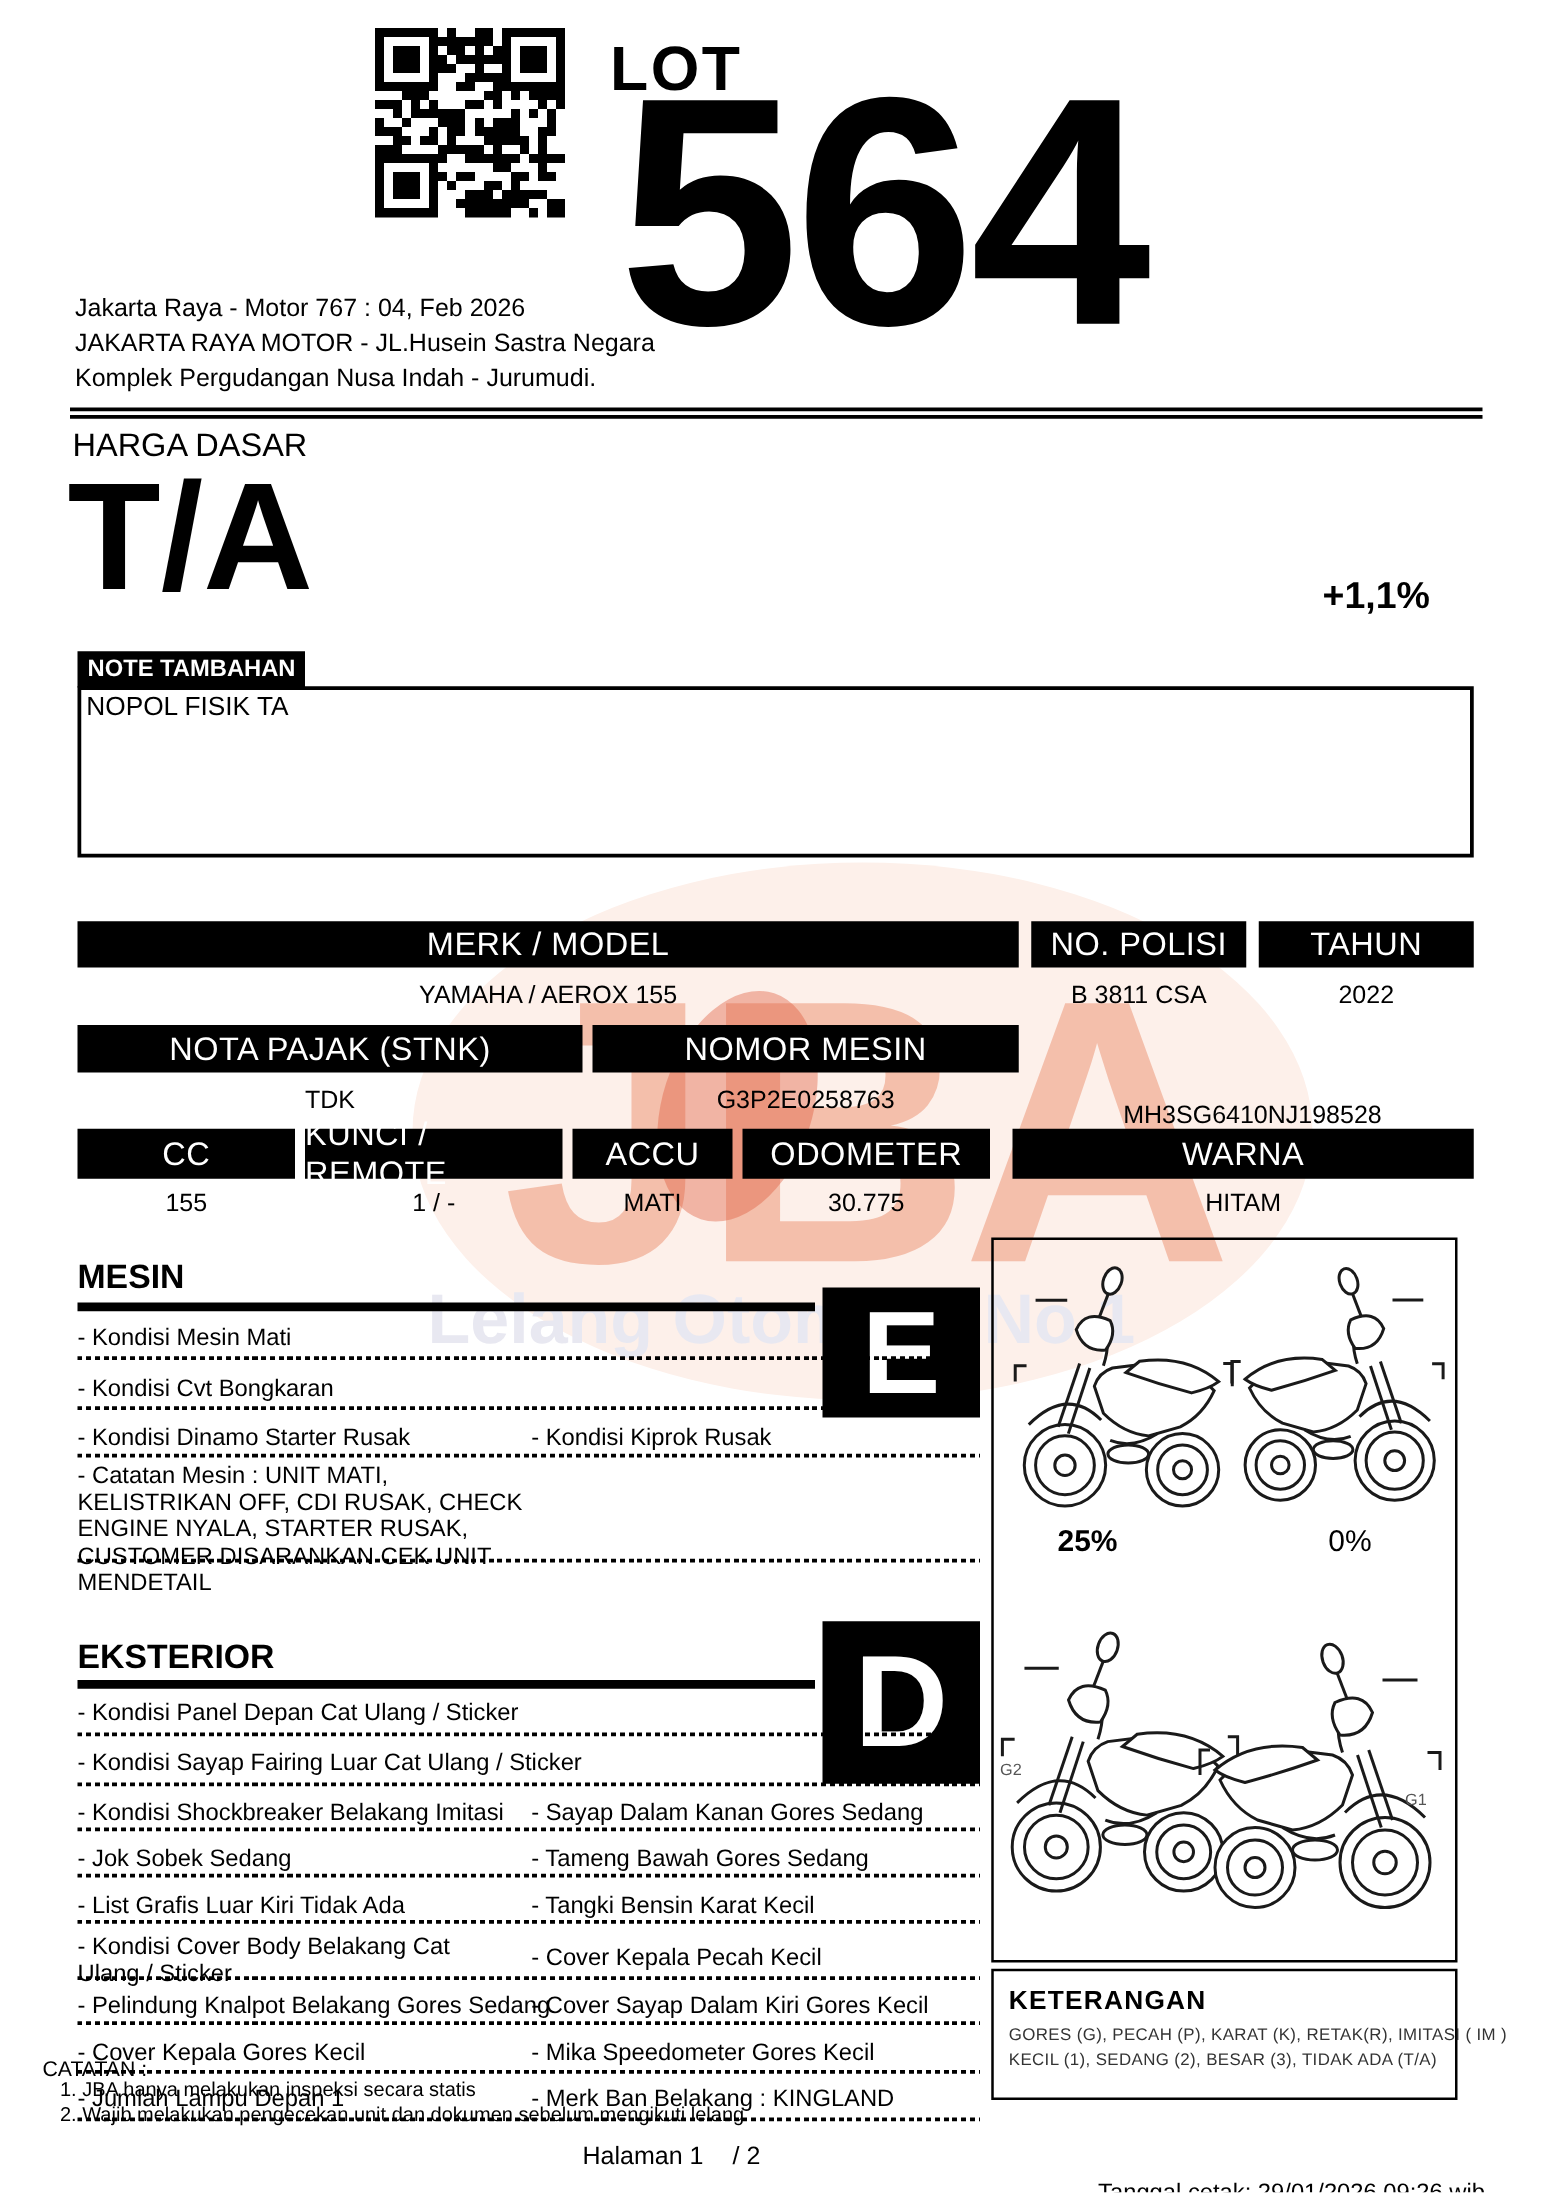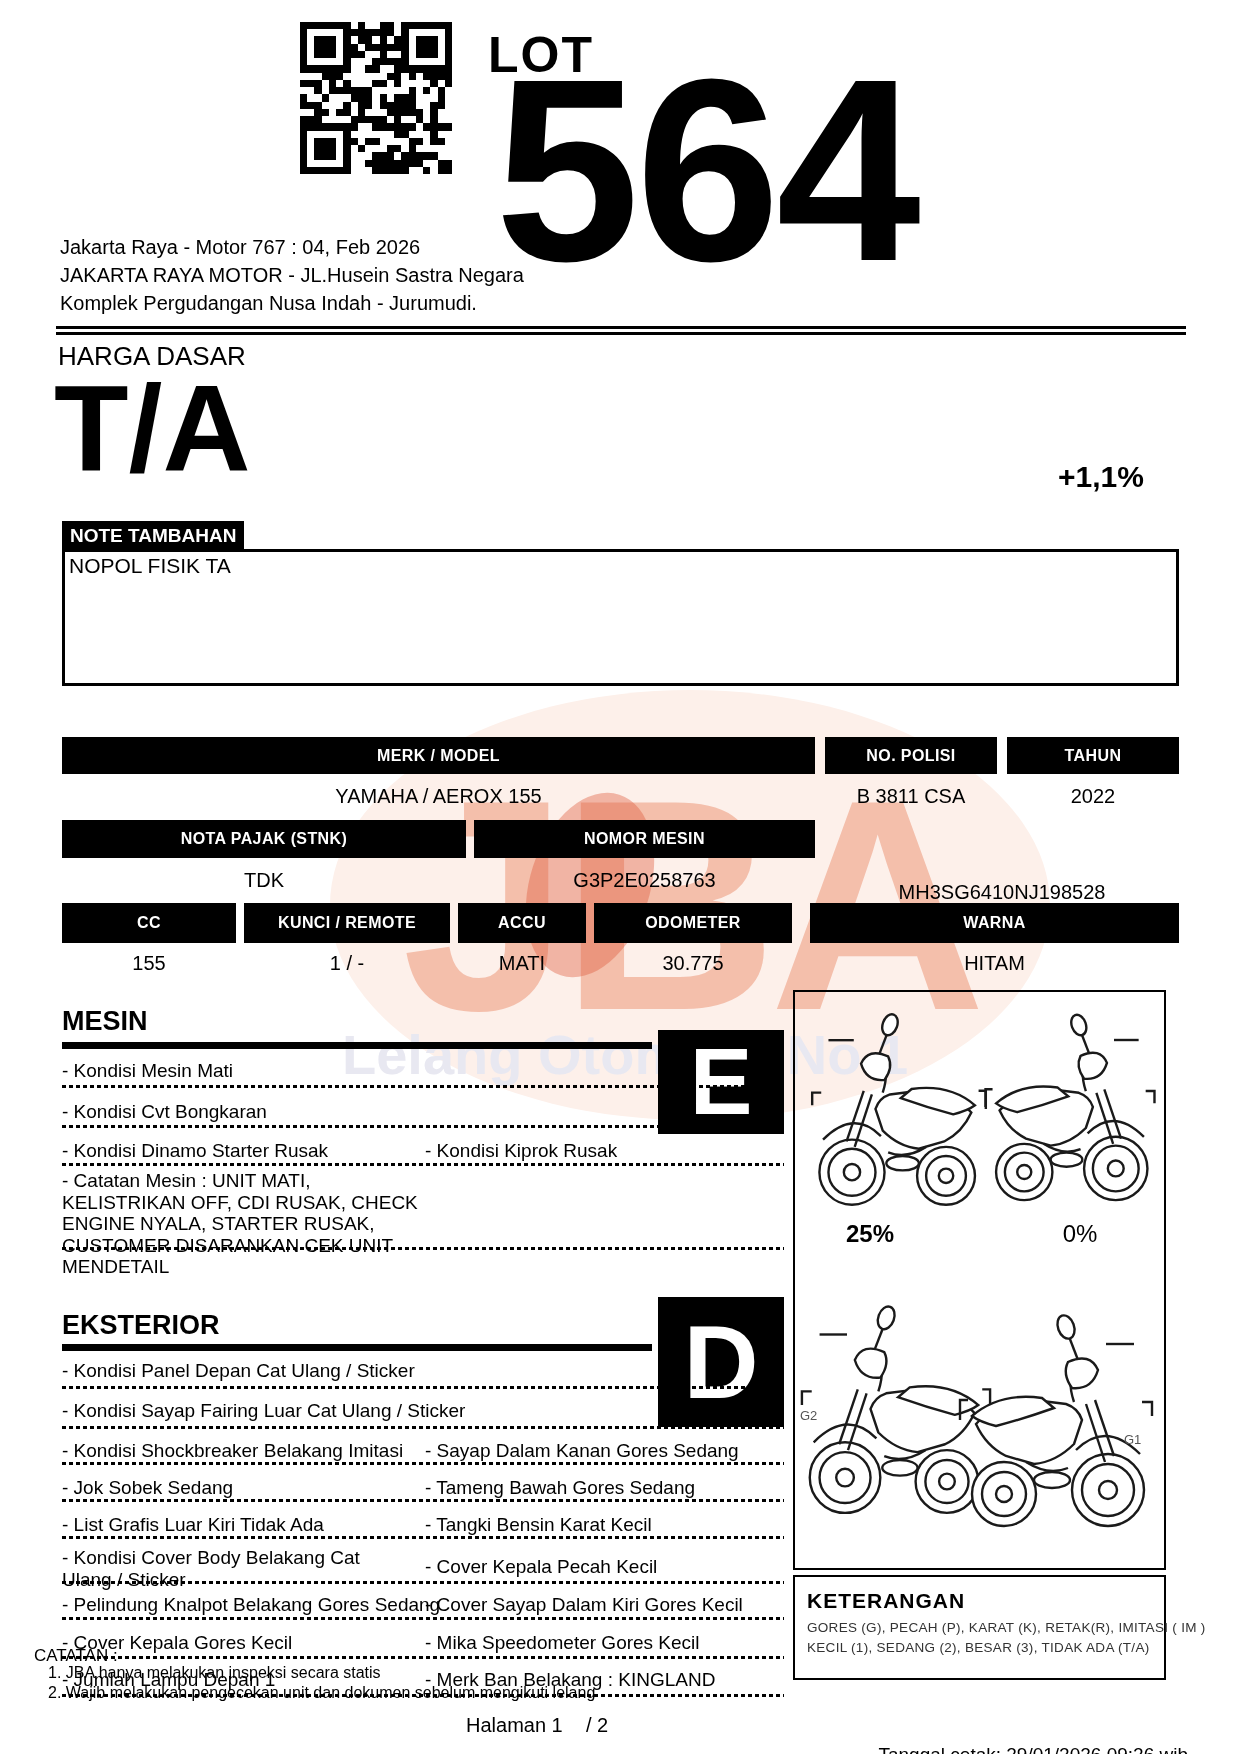--- a/index.html
+++ b/index.html
@@ -8,21 +8,21 @@
   .abs{position:absolute;}
   
   .wm-ellipse{border-radius:50%;}
   .wm-jba{font-weight:bold;letter-spacing:-8px;}
   .wm-tagline{font-weight:bold;white-space:nowrap;}
   
   .double-rule{height:9px;border-top:3px solid #000;border-bottom:3px solid #000;box-sizing:border-box;}
   .thick-rule{height:7px;background:#000;}
   .dot-line{height:3px;background:repeating-linear-gradient(90deg,#000 0 4px,transparent 4px 7px);}
   
-  .th{background:#000;color:#fff;font-weight:bold;font-size:16px;display:flex;align-items:center;
+  .th{background:#000;color:#fff;font-weight:normal;font-size:26px;display:flex;align-items:center;
       justify-content:center;letter-spacing:.4px;}
   .td{font-size:20px;text-align:center;}
   
   .sec-title{font-size:27px;font-weight:bold;}
   .li{font-size:19px;white-space:nowrap;}
   .li-wrap{font-size:19px;line-height:21.5px;white-space:normal;}
   .grade-box{background:#000;color:#fff;display:flex;align-items:center;justify-content:center;font-weight:bold;}
   .frame{border:2px solid #000;box-sizing:border-box;background:transparent;}
   .note-label{background:#000;color:#fff;font-weight:bold;font-size:19px;line-height:29px;padding-left:8px;box-sizing:border-box;}
   .ket-line{font-size:13.5px;color:#333;letter-spacing:.3px;white-space:nowrap;}

